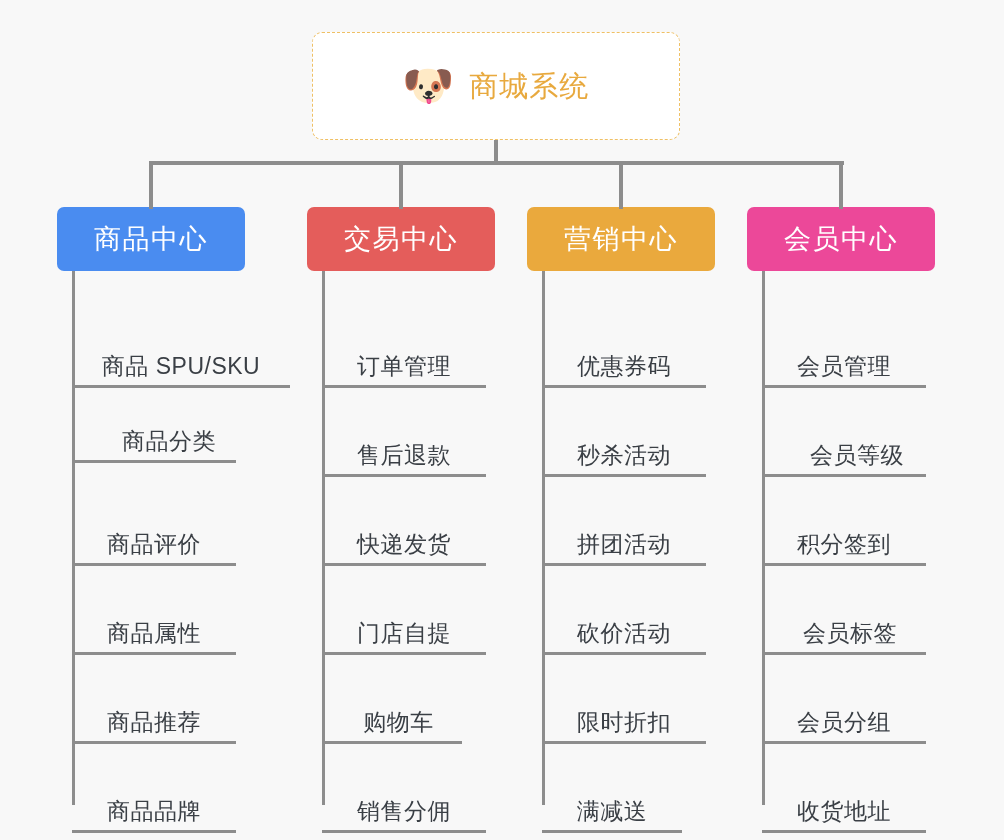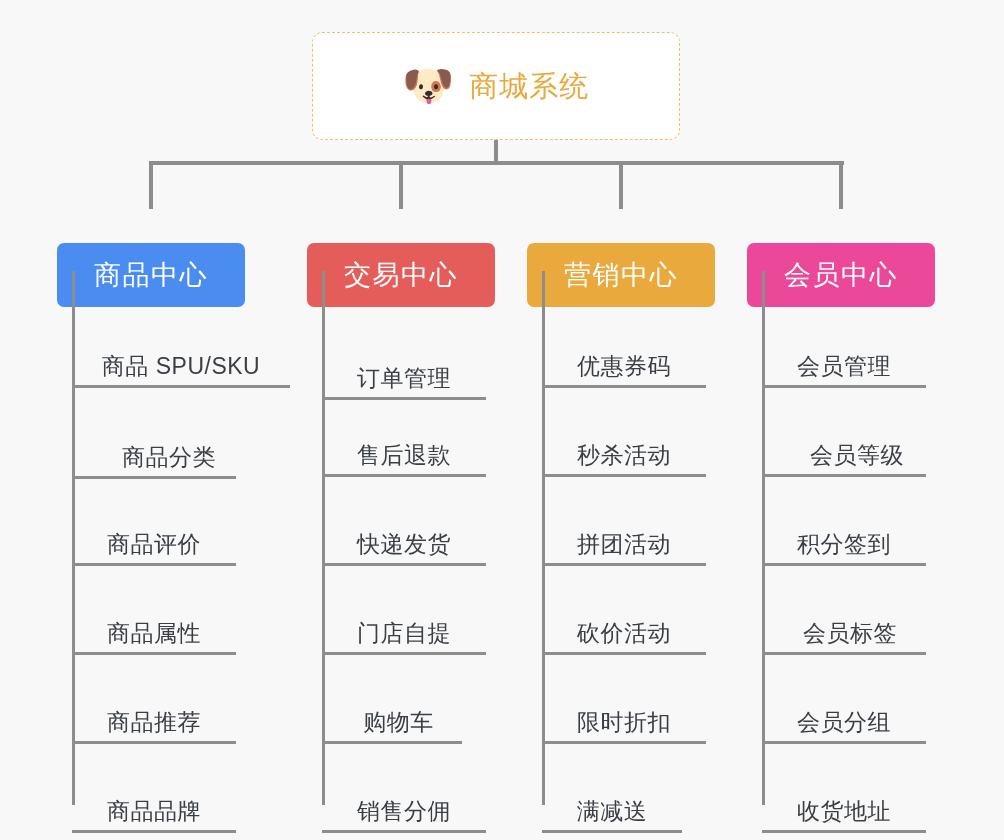--- a/index.html
+++ b/index.html
@@ -88,21 +88,20 @@
   .branch-header {
     height: 64px;
     border-radius: 7px;
     display: flex;
     align-items: center;
     justify-content: center;
     color: #ffffff;
     font-size: 27px;
     letter-spacing: 1.5px;
     box-sizing: border-box;
-    margin-top: 36px;
   }
   .branch-spine {
     position: absolute;
     left: 15px;
     top: 64px;
     width: 3px;
     background: #8d8d8d;
   }
   .leaf-list {
     position: absolute;
@@ -148,21 +147,21 @@
   <div id="branches-host">
       <div class="branch" style="left: 57px; width: 188px;">
         <div class="branch-header" style="background: rgb(74, 140, 240); width: 188px;">
           <span>商品中心</span>
         </div>
         <div class="branch-spine" style="height: 534px; background: rgb(141, 141, 141);"></div>
         <ul class="leaf-list">
           <li class="leaf" style="top: 0px; width: 218px; border-bottom-color: rgb(141, 141, 141);">
             <span class="leaf-label">商品 SPU/SKU</span>
           </li>
-          <li class="leaf" style="top: 91px; width: 164px; border-bottom-color: rgb(141, 141, 141); padding-left: 44px;">
+          <li class="leaf" style="top: 75px; width: 164px; border-bottom-color: rgb(141, 141, 141); padding-left: 44px;">
             <span class="leaf-label">商品分类</span>
           </li>
           <li class="leaf" style="top: 178px; width: 164px; border-bottom-color: rgb(141, 141, 141);">
             <span class="leaf-label">商品评价</span>
           </li>
           <li class="leaf" style="top: 267px; width: 164px; border-bottom-color: rgb(141, 141, 141);">
             <span class="leaf-label">商品属性</span>
           </li>
           <li class="leaf" style="top: 356px; width: 164px; border-bottom-color: rgb(141, 141, 141);">
             <span class="leaf-label">商品推荐</span>
@@ -171,21 +170,21 @@
             <span class="leaf-label">商品品牌</span>
           </li>
         </ul>
       </div>
       <div class="branch" style="left: 307px; width: 188px;">
         <div class="branch-header" style="background: rgb(228, 93, 91); width: 188px;">
           <span>交易中心</span>
         </div>
         <div class="branch-spine" style="height: 534px; background: rgb(141, 141, 141);"></div>
         <ul class="leaf-list">
-          <li class="leaf" style="top: 12px; width: 164px; border-bottom-color: rgb(141, 141, 141);">
+          <li class="leaf" style="top: 0px; width: 164px; border-bottom-color: rgb(141, 141, 141);">
             <span class="leaf-label">订单管理</span>
           </li>
           <li class="leaf" style="top: 89px; width: 164px; border-bottom-color: rgb(141, 141, 141);">
             <span class="leaf-label">售后退款</span>
           </li>
           <li class="leaf" style="top: 178px; width: 164px; border-bottom-color: rgb(141, 141, 141); text-align: right;">
             <span class="leaf-label">快递发货</span>
           </li>
           <li class="leaf" style="top: 267px; width: 164px; border-bottom-color: rgb(141, 141, 141);">
             <span class="leaf-label">门店自提</span>

